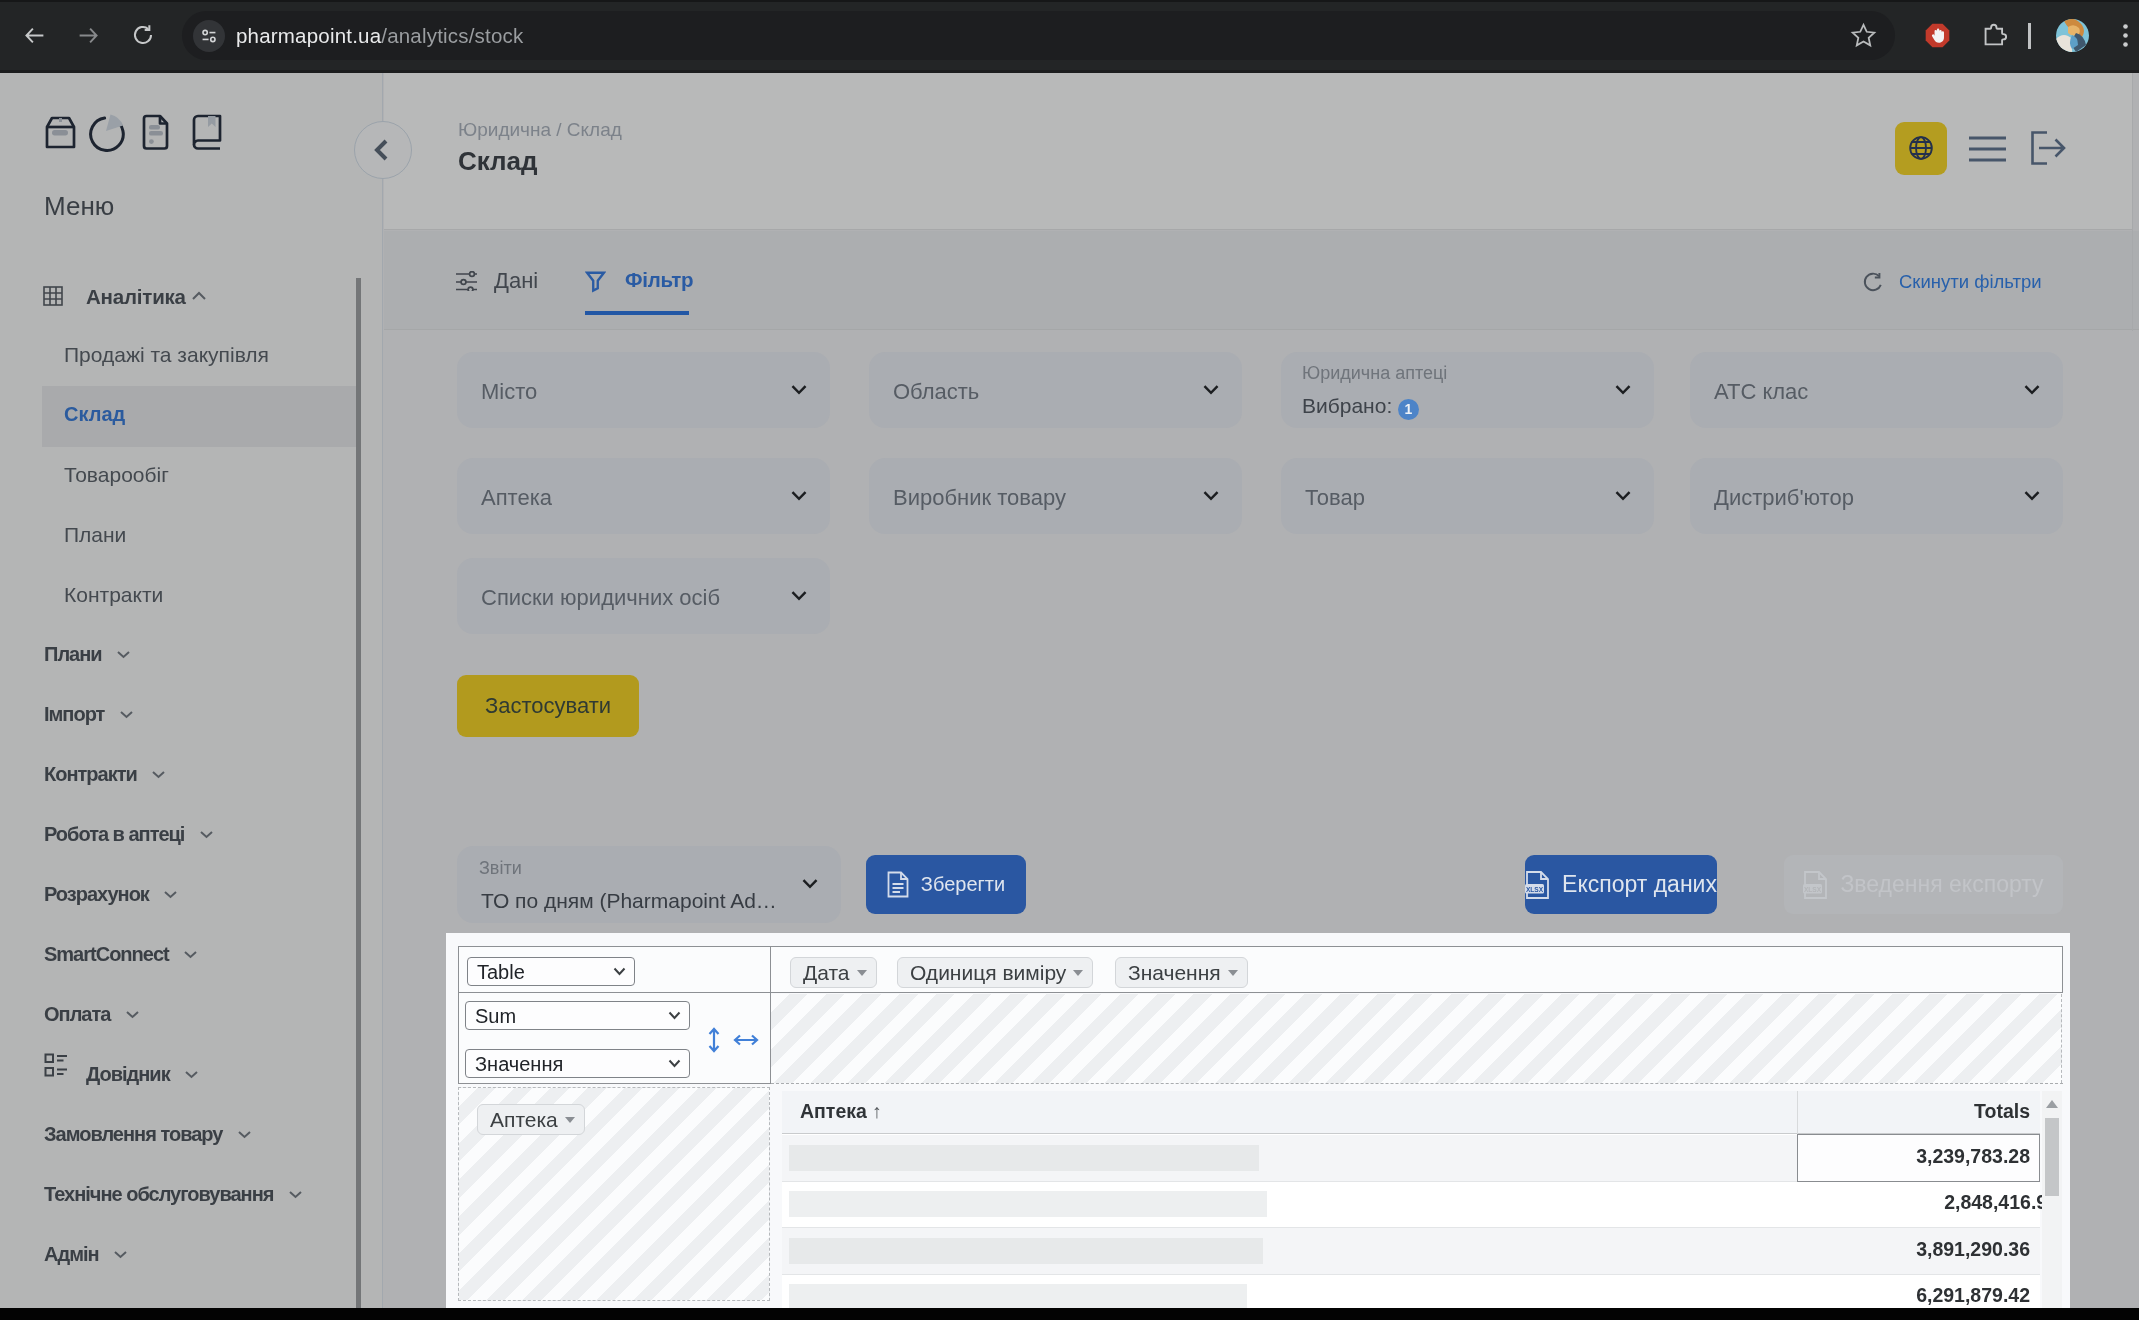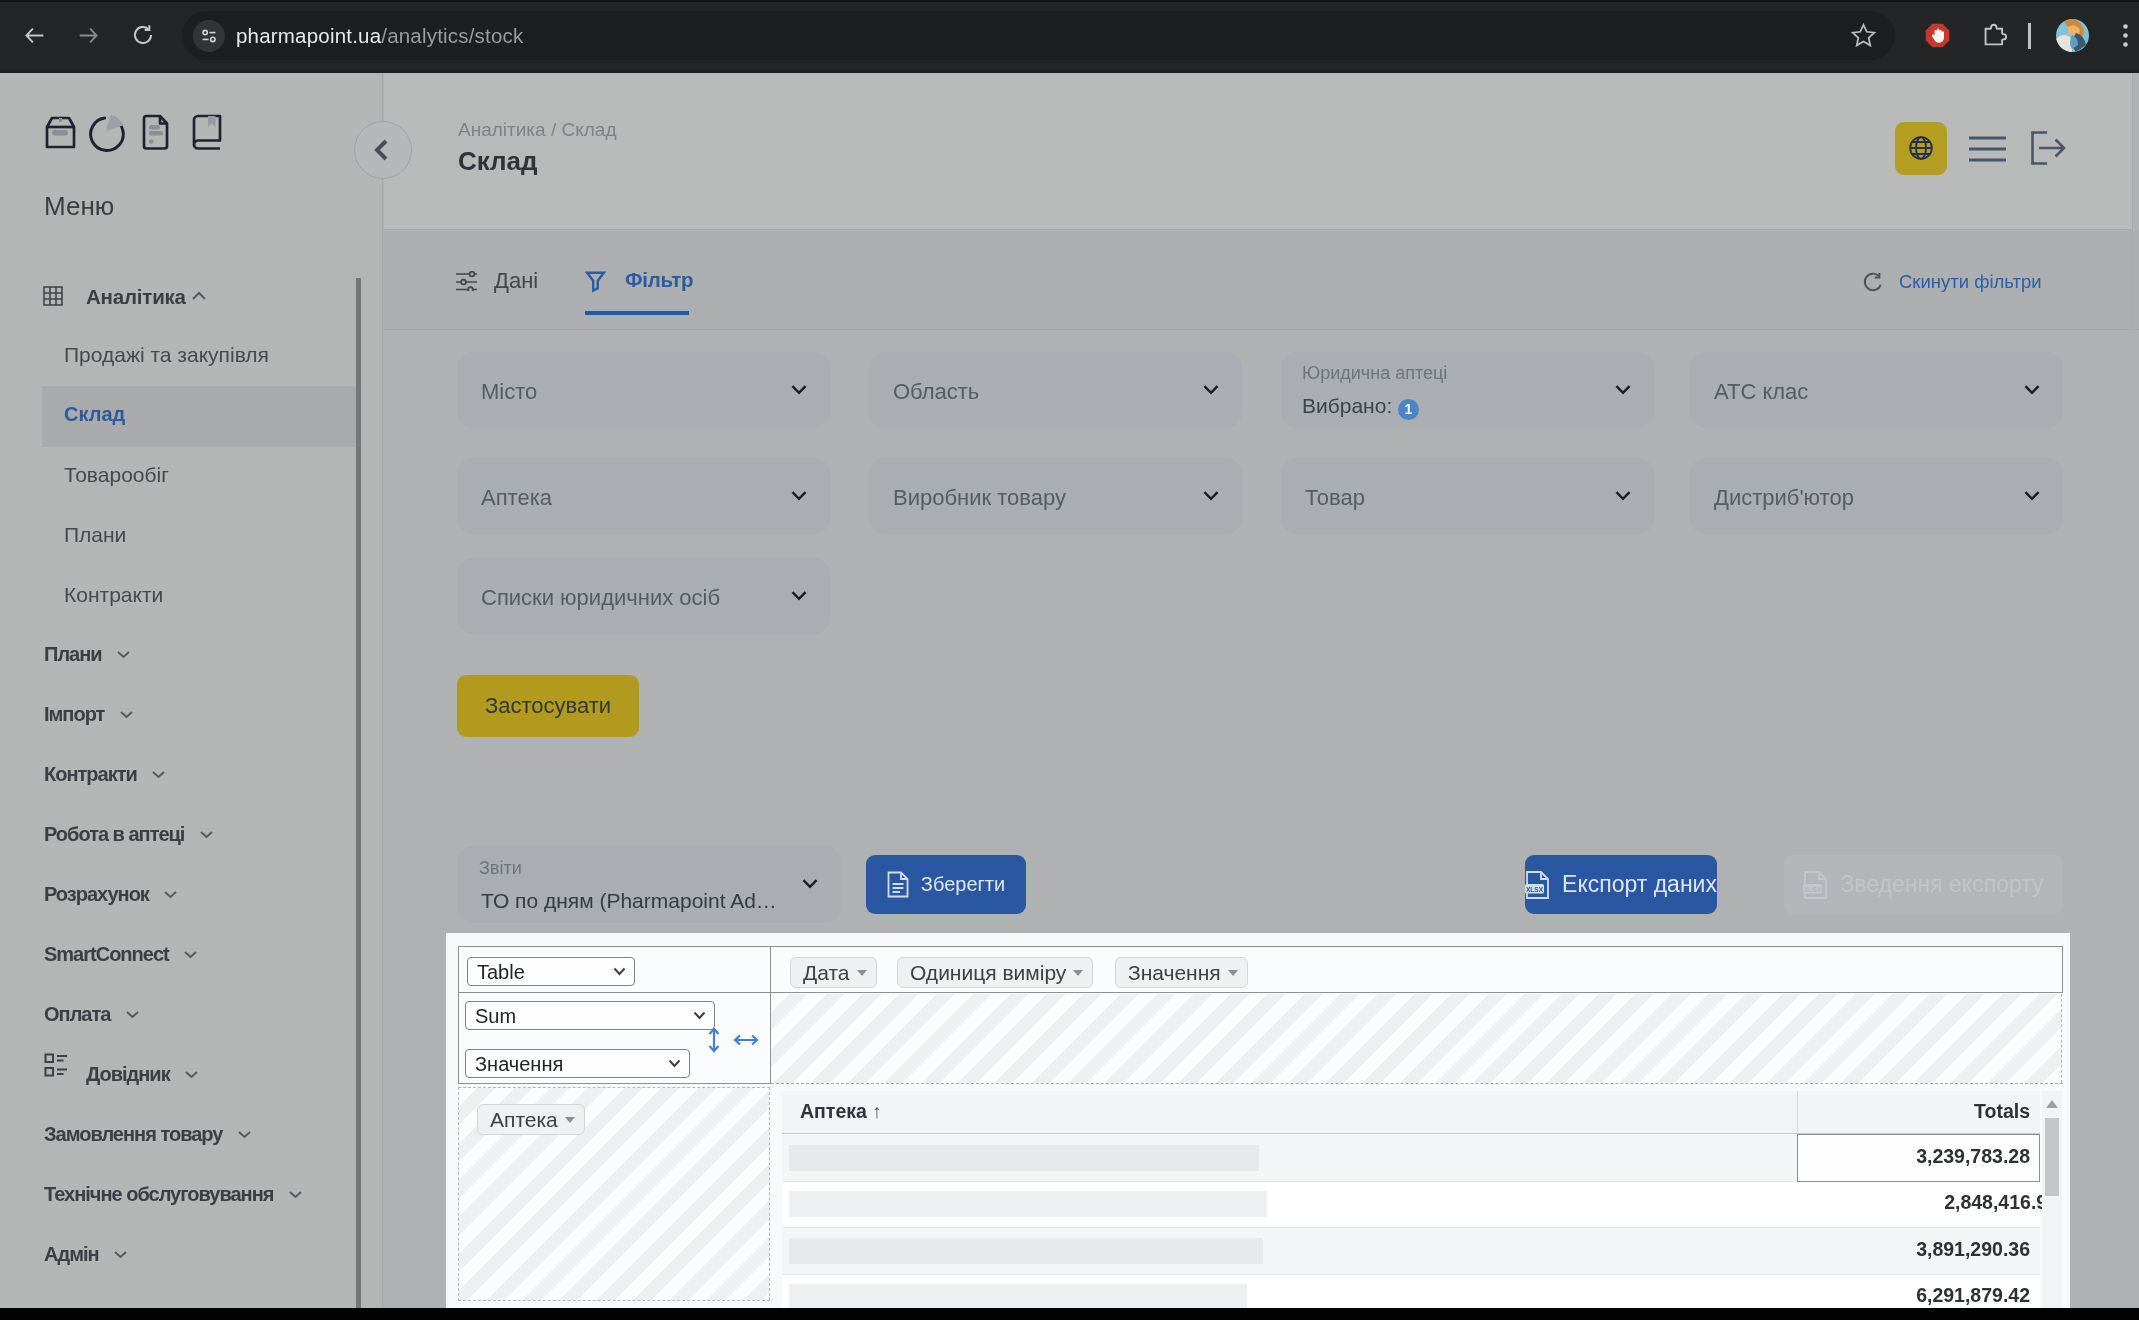--- a/index.html
+++ b/index.html
@@ -168,21 +168,21 @@
 </div>
 
 <div class="abs" style="left:354px;top:121px;width:58px;height:58px;border-radius:50%;background:#b6b7b8;border:1px solid #9ba3ab;z-index:6;"></div>
 <svg class="abs" style="left:374px;top:139px;z-index:7;" width="14" height="22" viewBox="0 0 14 22" fill="none" stroke="#454e59" stroke-width="4">
     <path d="M12 2 L3 11 L12 20"></path>
   </svg>
 
 <div class="abs" id="main" style="left:384px;top:73px;width:1755px;height:1235px;background:#b0b1b3;">
 
   <div class="abs" style="left:0;top:0;width:1755px;height:157px;background:#b8b9b9;border-bottom:1px solid #a7a8a9;"></div>
-  <div class="abs" style="left:74px;top:46px;font-size:19px;color:#7c828a;">Аналітика / Склад</div>
+  <div class="abs" style="left:74px;top:46px;font-size:19px;color:#7c828a;">Юридична / Склад</div>
   <div class="abs" style="left:74px;top:73px;font-size:26px;font-weight:bold;color:#2f3338;">Склад</div>
 
   <div class="abs" style="left:1511px;top:49px;width:52px;height:53px;border-radius:9px;background:#b49d20;"></div>
   <svg class="abs" style="left:1524px;top:62px;" width="26" height="26" viewBox="0 0 24 24" fill="none" stroke="#23304c" stroke-width="1.7">
     <circle cx="12" cy="12" r="10"></circle>
     <ellipse cx="12" cy="12" rx="4.6" ry="10"></ellipse>
     <path d="M2 12 H22 M3.3 6.5 H20.7 M3.3 17.5 H20.7"></path>
   </svg>
   <svg class="abs" style="left:1585px;top:63px;" width="37" height="26" viewBox="0 0 37 26" fill="none" stroke="#47566a" stroke-width="3">
     <path d="M0 2 H37 M0 13 H37 M0 24 H37"></path>
@@ -359,21 +359,21 @@
     <span>Table</span>
     <svg width="13" height="9" viewBox="0 0 13 9" fill="none" stroke="#3c4043" stroke-width="2">
       <path d="M1.5 1.5 L6.5 7 L11.5 1.5"></path>
     </svg>
   </div>
 
 <div class="chip" style="left:790px;top:957px;">Дата<div class="car"></div></div>
 <div class="chip" style="left:897px;top:957px;">Одиниця виміру<div class="car"></div></div>
 <div class="chip" style="left:1115px;top:957px;">Значення<div class="car"></div></div>
 
-<div class="wsel" style="left:465px;top:1001px;width:250px;height:29px;padding-left:32px;">
+<div class="wsel" style="left:465px;top:1001px;width:225px;height:29px;padding-left:32px;">
     <span>Sum</span>
     <svg width="13" height="9" viewBox="0 0 13 9" fill="none" stroke="#3c4043" stroke-width="2">
       <path d="M1.5 1.5 L6.5 7 L11.5 1.5"></path>
     </svg>
   </div>
 <div class="wsel" style="left:465px;top:1049px;width:225px;height:29px;">
     <span>Значення</span>
     <svg width="13" height="9" viewBox="0 0 13 9" fill="none" stroke="#3c4043" stroke-width="2">
       <path d="M1.5 1.5 L6.5 7 L11.5 1.5"></path>
     </svg>

